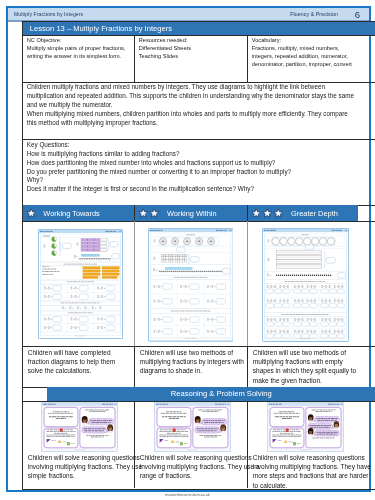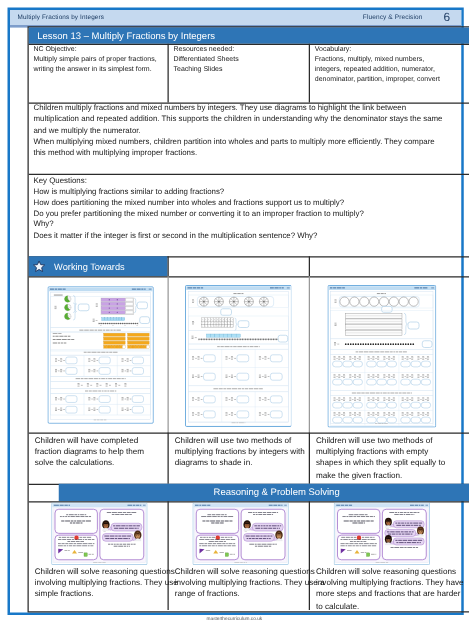--- a/index.html
+++ b/index.html
@@ -66,20 +66,45 @@
 Does it matter if the integer is first or second in the multiplication sentence? Why?</div>
 
     <div class="hline" style="top:183.5px"></div>
     <div class="starcell" style="left:0;width:111.5px">
       <div class="stars">
           <svg viewBox="0 0 24 24" width="10.5" height="10.5" style="display:block">
             <path d="M12 1.8l3.0 6.6 7.2.7-5.4 4.9 1.6 7.1L12 17.4 5.6 21.1l1.6-7.1-5.4-4.9 7.2-.7z" fill="#eef3fa" stroke="#1f3864" stroke-width="1.8" stroke-linejoin="round"></path>
           </svg>
         </div>
       <div class="lbl">Working Towards</div>
+    </div>
+    <div class="starcell" style="left:112.7px;width:111.8px">
+      <div class="stars">
+          <svg viewBox="0 0 24 24" width="10.5" height="10.5" style="display:block">
+            <path d="M12 1.8l3.0 6.6 7.2.7-5.4 4.9 1.6 7.1L12 17.4 5.6 21.1l1.6-7.1-5.4-4.9 7.2-.7z" fill="#eef3fa" stroke="#1f3864" stroke-width="1.8" stroke-linejoin="round"></path>
+          </svg>
+          <svg viewBox="0 0 24 24" width="10.5" height="10.5" style="display:block">
+            <path d="M12 1.8l3.0 6.6 7.2.7-5.4 4.9 1.6 7.1L12 17.4 5.6 21.1l1.6-7.1-5.4-4.9 7.2-.7z" fill="#eef3fa" stroke="#1f3864" stroke-width="1.8" stroke-linejoin="round"></path>
+          </svg>
+        </div>
+      <div class="lbl">Working Within</div>
+    </div>
+    <div class="starcell" style="left:225.7px;width:110px">
+      <div class="stars">
+          <svg viewBox="0 0 24 24" width="10.5" height="10.5" style="display:block">
+            <path d="M12 1.8l3.0 6.6 7.2.7-5.4 4.9 1.6 7.1L12 17.4 5.6 21.1l1.6-7.1-5.4-4.9 7.2-.7z" fill="#eef3fa" stroke="#1f3864" stroke-width="1.8" stroke-linejoin="round"></path>
+          </svg>
+          <svg viewBox="0 0 24 24" width="10.5" height="10.5" style="display:block">
+            <path d="M12 1.8l3.0 6.6 7.2.7-5.4 4.9 1.6 7.1L12 17.4 5.6 21.1l1.6-7.1-5.4-4.9 7.2-.7z" fill="#eef3fa" stroke="#1f3864" stroke-width="1.8" stroke-linejoin="round"></path>
+          </svg>
+          <svg viewBox="0 0 24 24" width="10.5" height="10.5" style="display:block">
+            <path d="M12 1.8l3.0 6.6 7.2.7-5.4 4.9 1.6 7.1L12 17.4 5.6 21.1l1.6-7.1-5.4-4.9 7.2-.7z" fill="#eef3fa" stroke="#1f3864" stroke-width="1.8" stroke-linejoin="round"></path>
+          </svg>
+        </div>
+      <div class="lbl">Greater Depth</div>
     </div>
     <div class="vline" style="left:111.5px;top:183.5px;height:16px"></div>
     <div class="vline" style="left:224.5px;top:183.5px;height:16px"></div>
 
     <div class="hline" style="top:199.5px"></div>
     <div class="vlineg" style="left:111.5px;top:199.5px;height:124.5px"></div>
     <div class="vlineg" style="left:224.5px;top:199.5px;height:124.5px"></div>
     <div class="thumb" id="th1" style="left:15px;top:207px;width:85px;height:110px">
         <svg viewBox="0 0 85 110" width="100%" height="100%" preserveAspectRatio="none" style="display:block">
           <rect x="0.35" y="0.35" width="84.3" height="109.3" rx="1" fill="#ffffff" stroke="#5fa3db" stroke-width="0.75"></rect>

